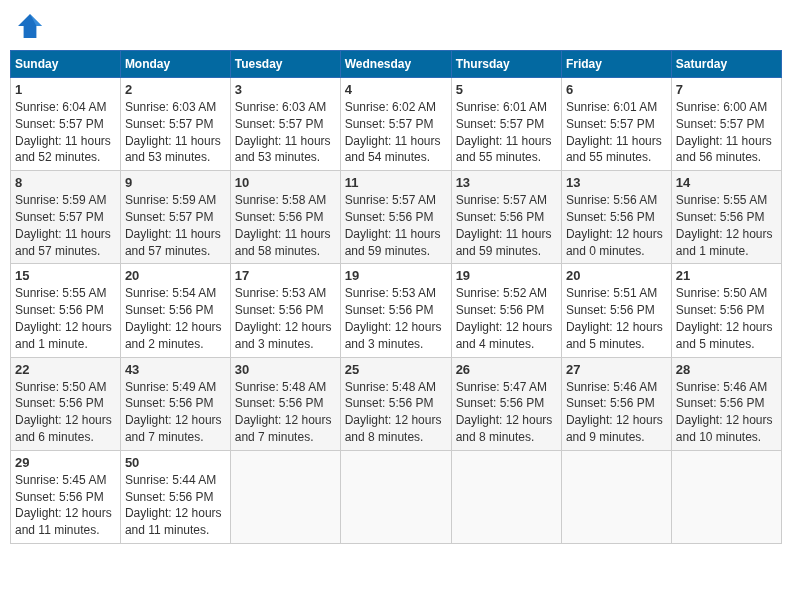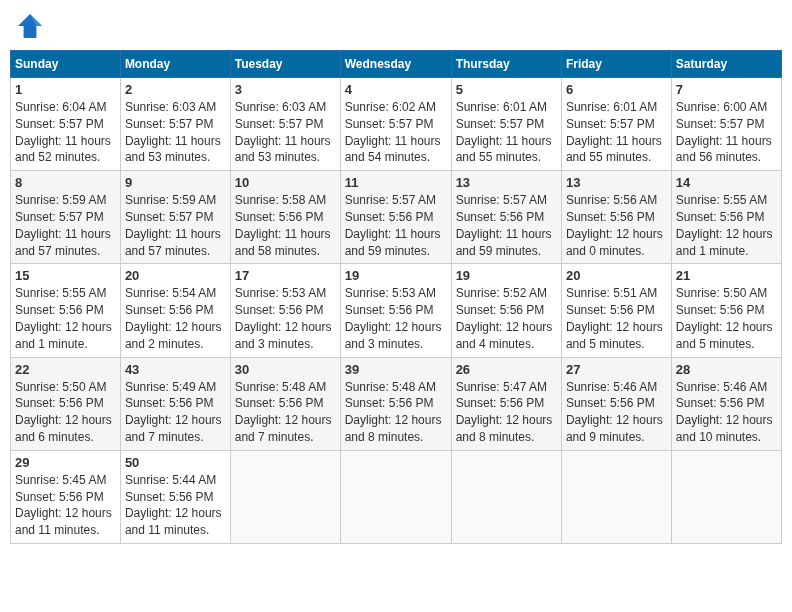--- a/index.html
+++ b/index.html
@@ -312,21 +312,21 @@
         </td>
         <td>
           <span class="day-number">30</span>
         <div class="day-info">
           Sunrise: 5:48 AM<br>
           Sunset: 5:56 PM<br>
           Daylight: 12 hours and 7 minutes.
         </div>
         </td>
         <td>
-          <span class="day-number">39</span>
+          <span class="day-number">25</span>
         <div class="day-info">
           Sunrise: 5:48 AM<br>
           Sunset: 5:56 PM<br>
           Daylight: 12 hours and 8 minutes.
         </div>
         </td>
         <td>
           <span class="day-number">26</span>
         <div class="day-info">
           Sunrise: 5:47 AM<br>

